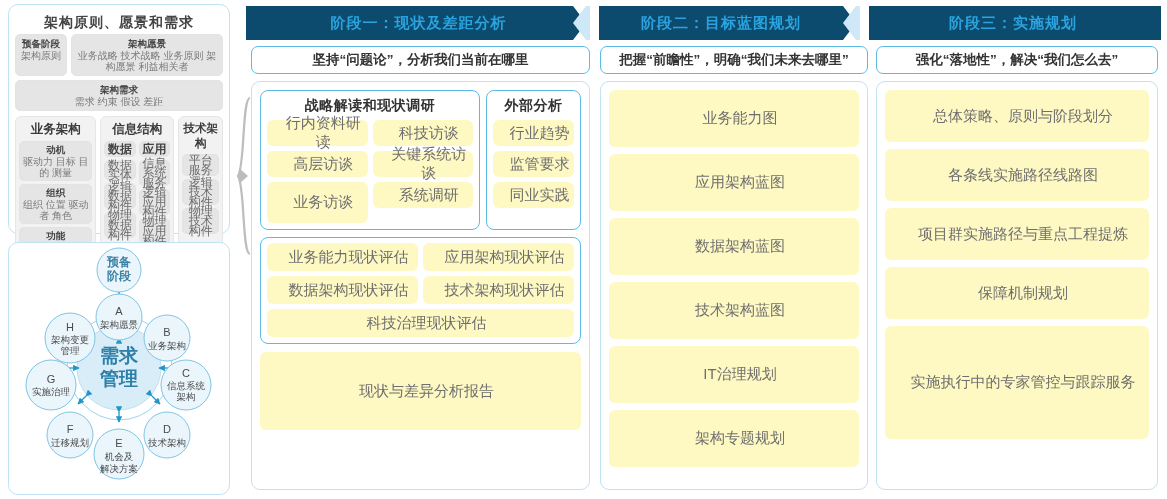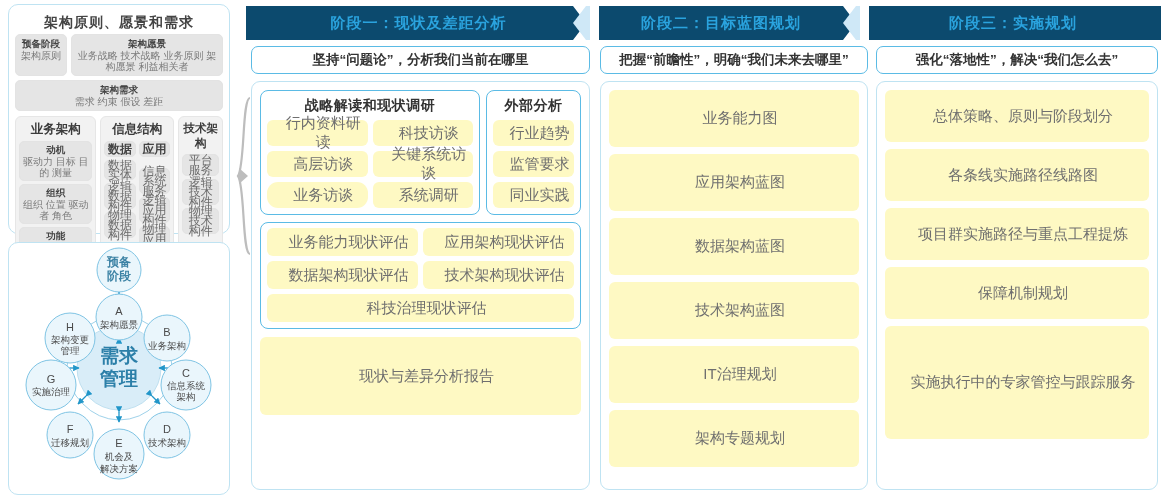--- a/index.html
+++ b/index.html
@@ -140,21 +140,21 @@
         <div class="grp col-info" style="padding:3px;">
           <div class="sub-head">信息结构</div>
           <div style="display:flex;gap:3px;">
             <div style="flex:1;">
               <div class="tile mini" style="padding:2px 0;margin-bottom:3px;font-weight:bold;color:#444;">数据</div>
               <div class="tile mini" style="padding:3px 0;margin-bottom:3px;height:20px;display:flex;align-items:center;justify-content:center;">数据实体</div>
               <div class="tile mini" style="padding:3px 0;margin-bottom:3px;height:26px;display:flex;align-items:center;justify-content:center;">逻辑数据构件</div>
               <div class="tile mini" style="padding:3px 0;height:26px;display:flex;align-items:center;justify-content:center;">物理数据构件</div>
             </div>
             <div style="flex:1;">
-              <div class="tile mini" style="padding:2px 0;margin-bottom:11px;font-weight:bold;color:#444;">应用</div>
+              <div class="tile mini" style="padding:2px 0;margin-bottom:3px;font-weight:bold;color:#444;">应用</div>
               <div class="tile mini" style="padding:3px 0;margin-bottom:3px;height:26px;display:flex;align-items:center;justify-content:center;">信息系统服务</div>
               <div class="tile mini" style="padding:3px 0;margin-bottom:3px;height:26px;display:flex;align-items:center;justify-content:center;">逻辑应用构件</div>
               <div class="tile mini" style="padding:3px 0;height:26px;display:flex;align-items:center;justify-content:center;">物理应用构件</div>
             </div>
           </div>
         </div>
 
         <div class="grp col-tech" style="padding:3px;">
           <div class="sub-head" style="font-size:11.5px;">技术架构</div>
           <div class="tile mini" style="padding:3px 0;margin-bottom:3px;height:22px;display:flex;align-items:center;justify-content:center;">平台服务</div>
@@ -294,21 +294,21 @@
 
       <div style="display:flex;gap:6px;">
 
         <div class="inner-box" style="width:220px;">
           <div class="inner-title">战略解读和现状调研</div>
           <div class="grid2">
             <div class="gtile" style="height:26px;">行内资料研读</div>
             <div class="gtile" style="height:26px;">科技访谈</div>
             <div class="gtile" style="height:26px;">高层访谈</div>
             <div class="gtile" style="height:26px;">关键系统访谈</div>
-            <div class="gtile" style="height:26px;border-radius:11px;">业务访谈</div>
+            <div class="gtile" style="height:41px;">业务访谈</div>
             <div class="gtile" style="height:26px;">系统调研</div>
           </div>
         </div>
 
         <div class="inner-box" style="flex:1;">
           <div class="inner-title">外部分析</div>
           <div class="stack">
             <div class="gtile" style="height:26px;">行业趋势</div>
             <div class="gtile" style="height:26px;">监管要求</div>
             <div class="gtile" style="height:26px;">同业实践</div>

